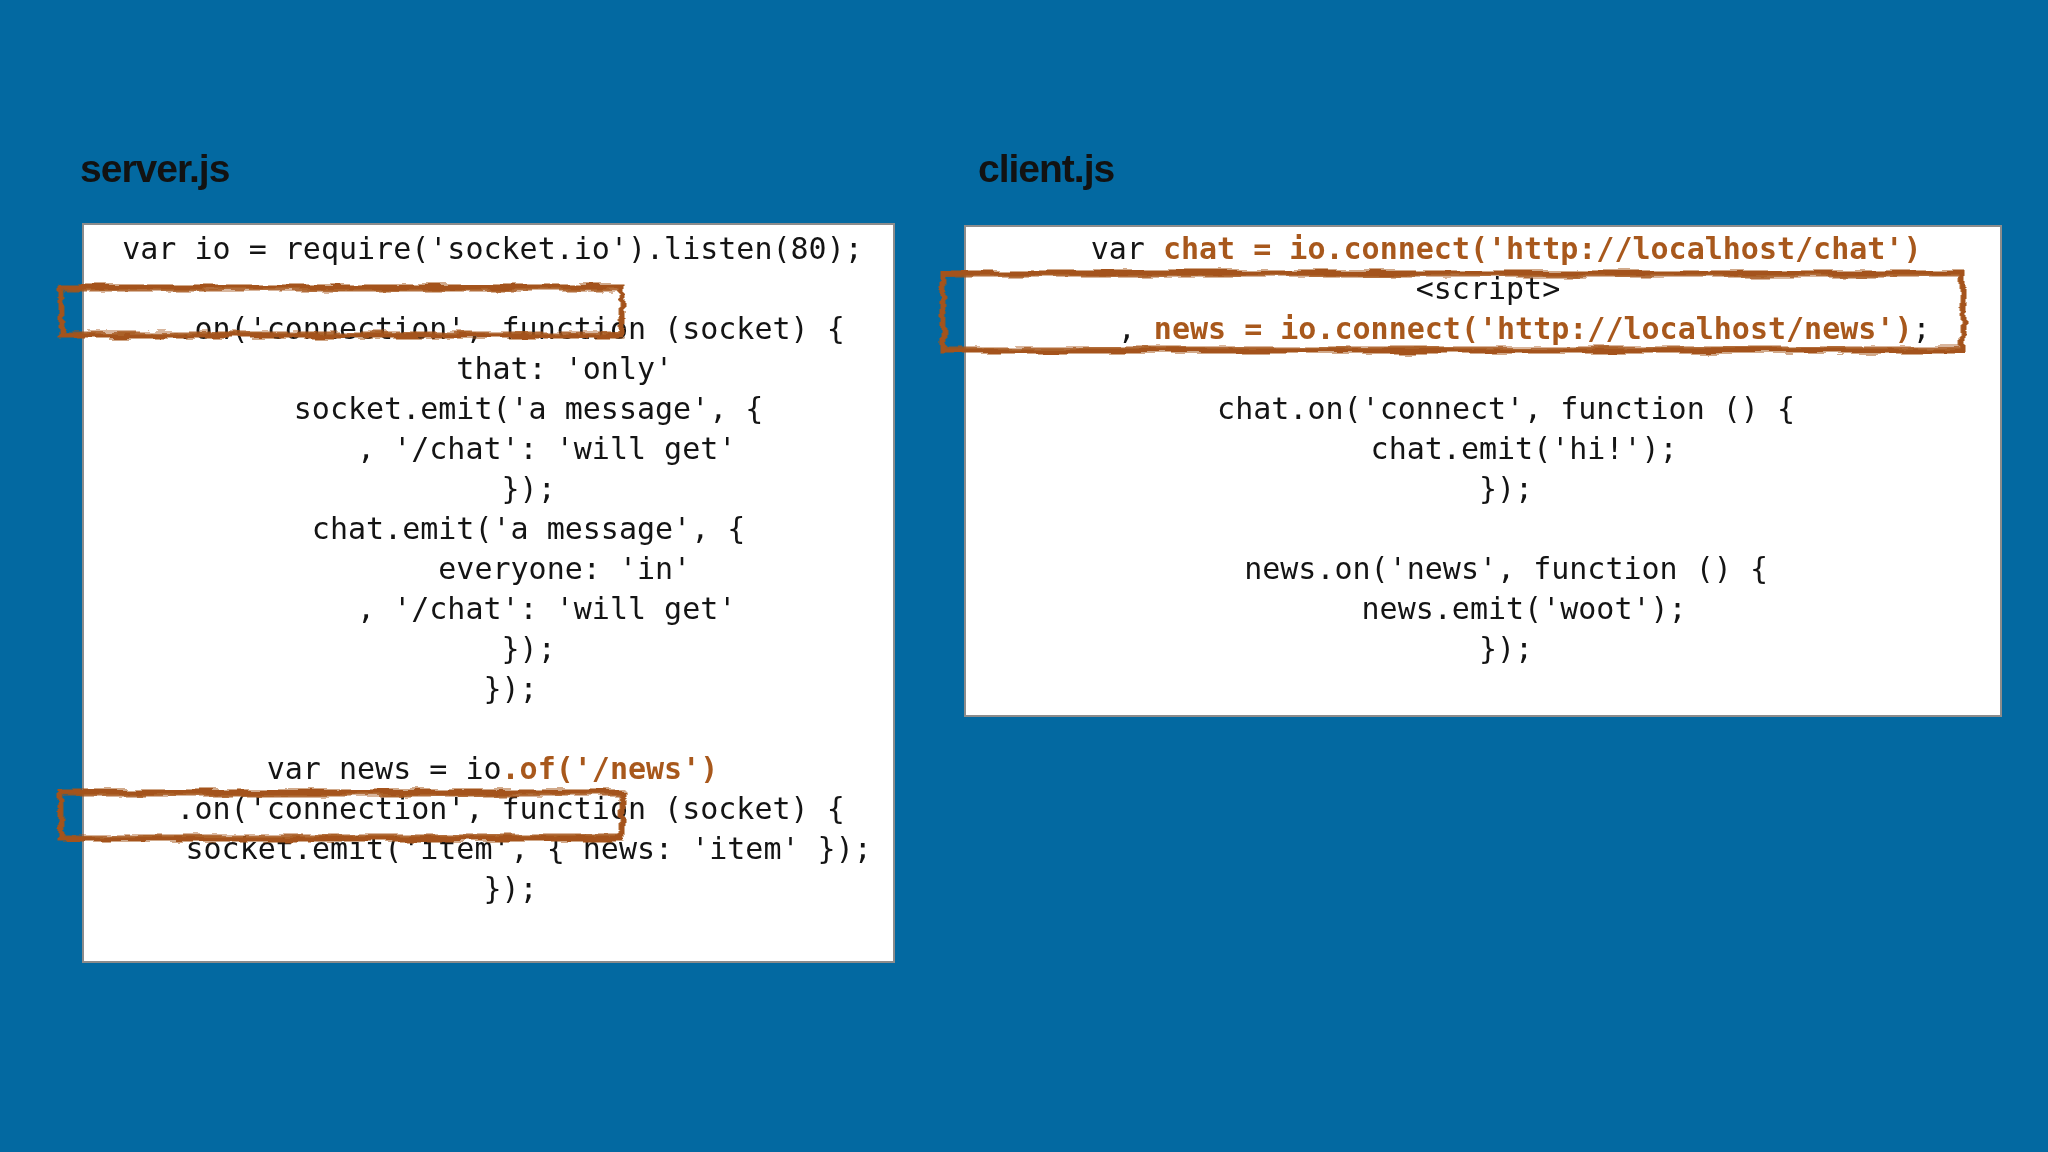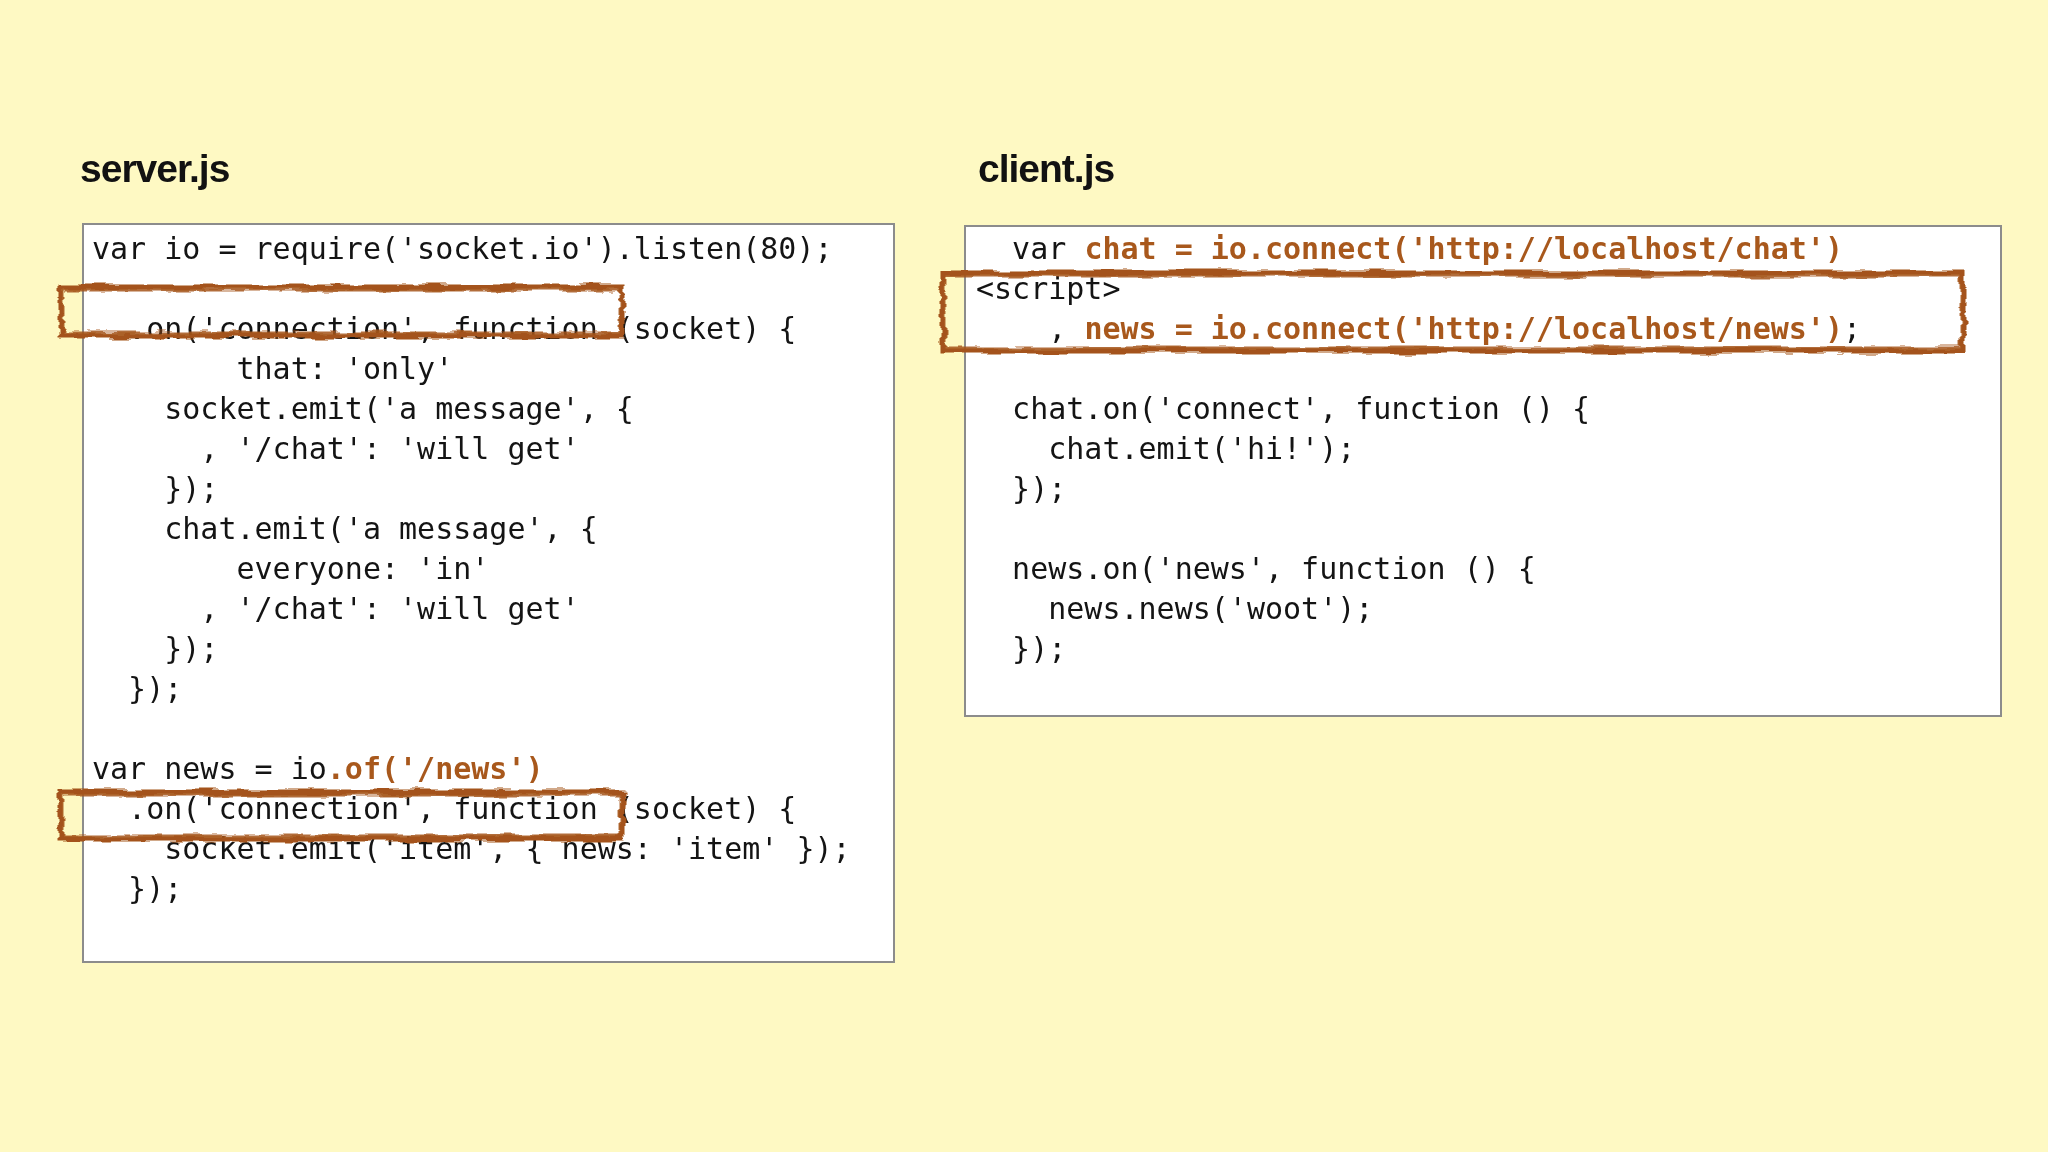--- a/index.html
+++ b/index.html
@@ -1,36 +1,36 @@
 <!DOCTYPE html>
 <html><head>
 <meta charset="utf-8">
 <style>
   html,body{margin:0;padding:0;background:#ffffff;}
   body{
     width:2048px;height:1152px;position:relative;overflow:hidden;
     font-family:"Liberation Sans",sans-serif;
     --accent:#a8581c;--highlight:#a4531b;
   }
-  .slide{position:absolute;inset:0;background:#fef9c3;}
+  .slide{position:absolute;inset:0;background:#0369a1;}
 
   .title{
     position:absolute;margin:0;
     font-family:"Liberation Sans",sans-serif;
     font-weight:bold;font-size:39px;line-height:42px;letter-spacing:-1px;
     color:#121212;white-space:nowrap;
   }
   .title-server{left:80px;top:148px;}
   .title-client{left:936px;top:148px;margin-left:42px;}
 
   .codebox{
     position:absolute;box-sizing:border-box;
     border:2px solid #8c8c8c;background:#ffffff;
     font-family:"DejaVu Sans Mono","Liberation Mono",monospace;
-    font-size:30px;line-height:40px;color:#141414;
+    font-size:30px;line-height:40px;color:#141414;text-align:center;
   }
   .codebox-server{left:82px;top:223px;width:813px;height:740px;padding:4px 0 0 8px;}
   .codebox-client{left:964px;top:225px;width:1038px;height:492px;padding:2px 0 0 10px;}
 
   .code-line{white-space:pre;height:40px;}
   .code-line .seg{white-space:pre;}
   .code-line .accent{color:var(--accent);font-weight:bold;}
 
   .sketch{
     position:absolute;pointer-events:none;overflow:visible;
@@ -72,21 +72,21 @@
   <div class="codebox codebox-client">
       <div class="code-line"><span class="seg">  var </span><span class="seg accent">chat = io.connect('http://localhost/chat')</span></div>
       <div class="code-line"><span class="seg">&lt;script&gt;</span></div>
       <div class="code-line"><span class="seg">    , </span><span class="seg accent">news = io.connect('http://localhost/news')</span><span class="seg">;</span></div>
       <div class="code-line">&nbsp;</div>
       <div class="code-line"><span class="seg">  chat.on('connect', function () {</span></div>
       <div class="code-line"><span class="seg">    chat.emit('hi!');</span></div>
       <div class="code-line"><span class="seg">  });</span></div>
       <div class="code-line">&nbsp;</div>
       <div class="code-line"><span class="seg">  news.on('news', function () {</span></div>
-      <div class="code-line"><span class="seg">    news.news('woot');</span></div>
+      <div class="code-line"><span class="seg">    news.emit('woot');</span></div>
       <div class="code-line"><span class="seg">  });</span></div>
     </div>
 
   <svg class="sketch sketch-chat" width="579" height="67">
     <defs>
       <filter id="rough1" x="-15%" y="-40%" width="130%" height="180%">
         <feTurbulence type="fractalNoise" baseFrequency="0.035 0.13" numOctaves="3" seed="7" result="n"></feTurbulence>
         <feDisplacementMap in="SourceGraphic" in2="n" scale="8"></feDisplacementMap>
       </filter>
     </defs>

